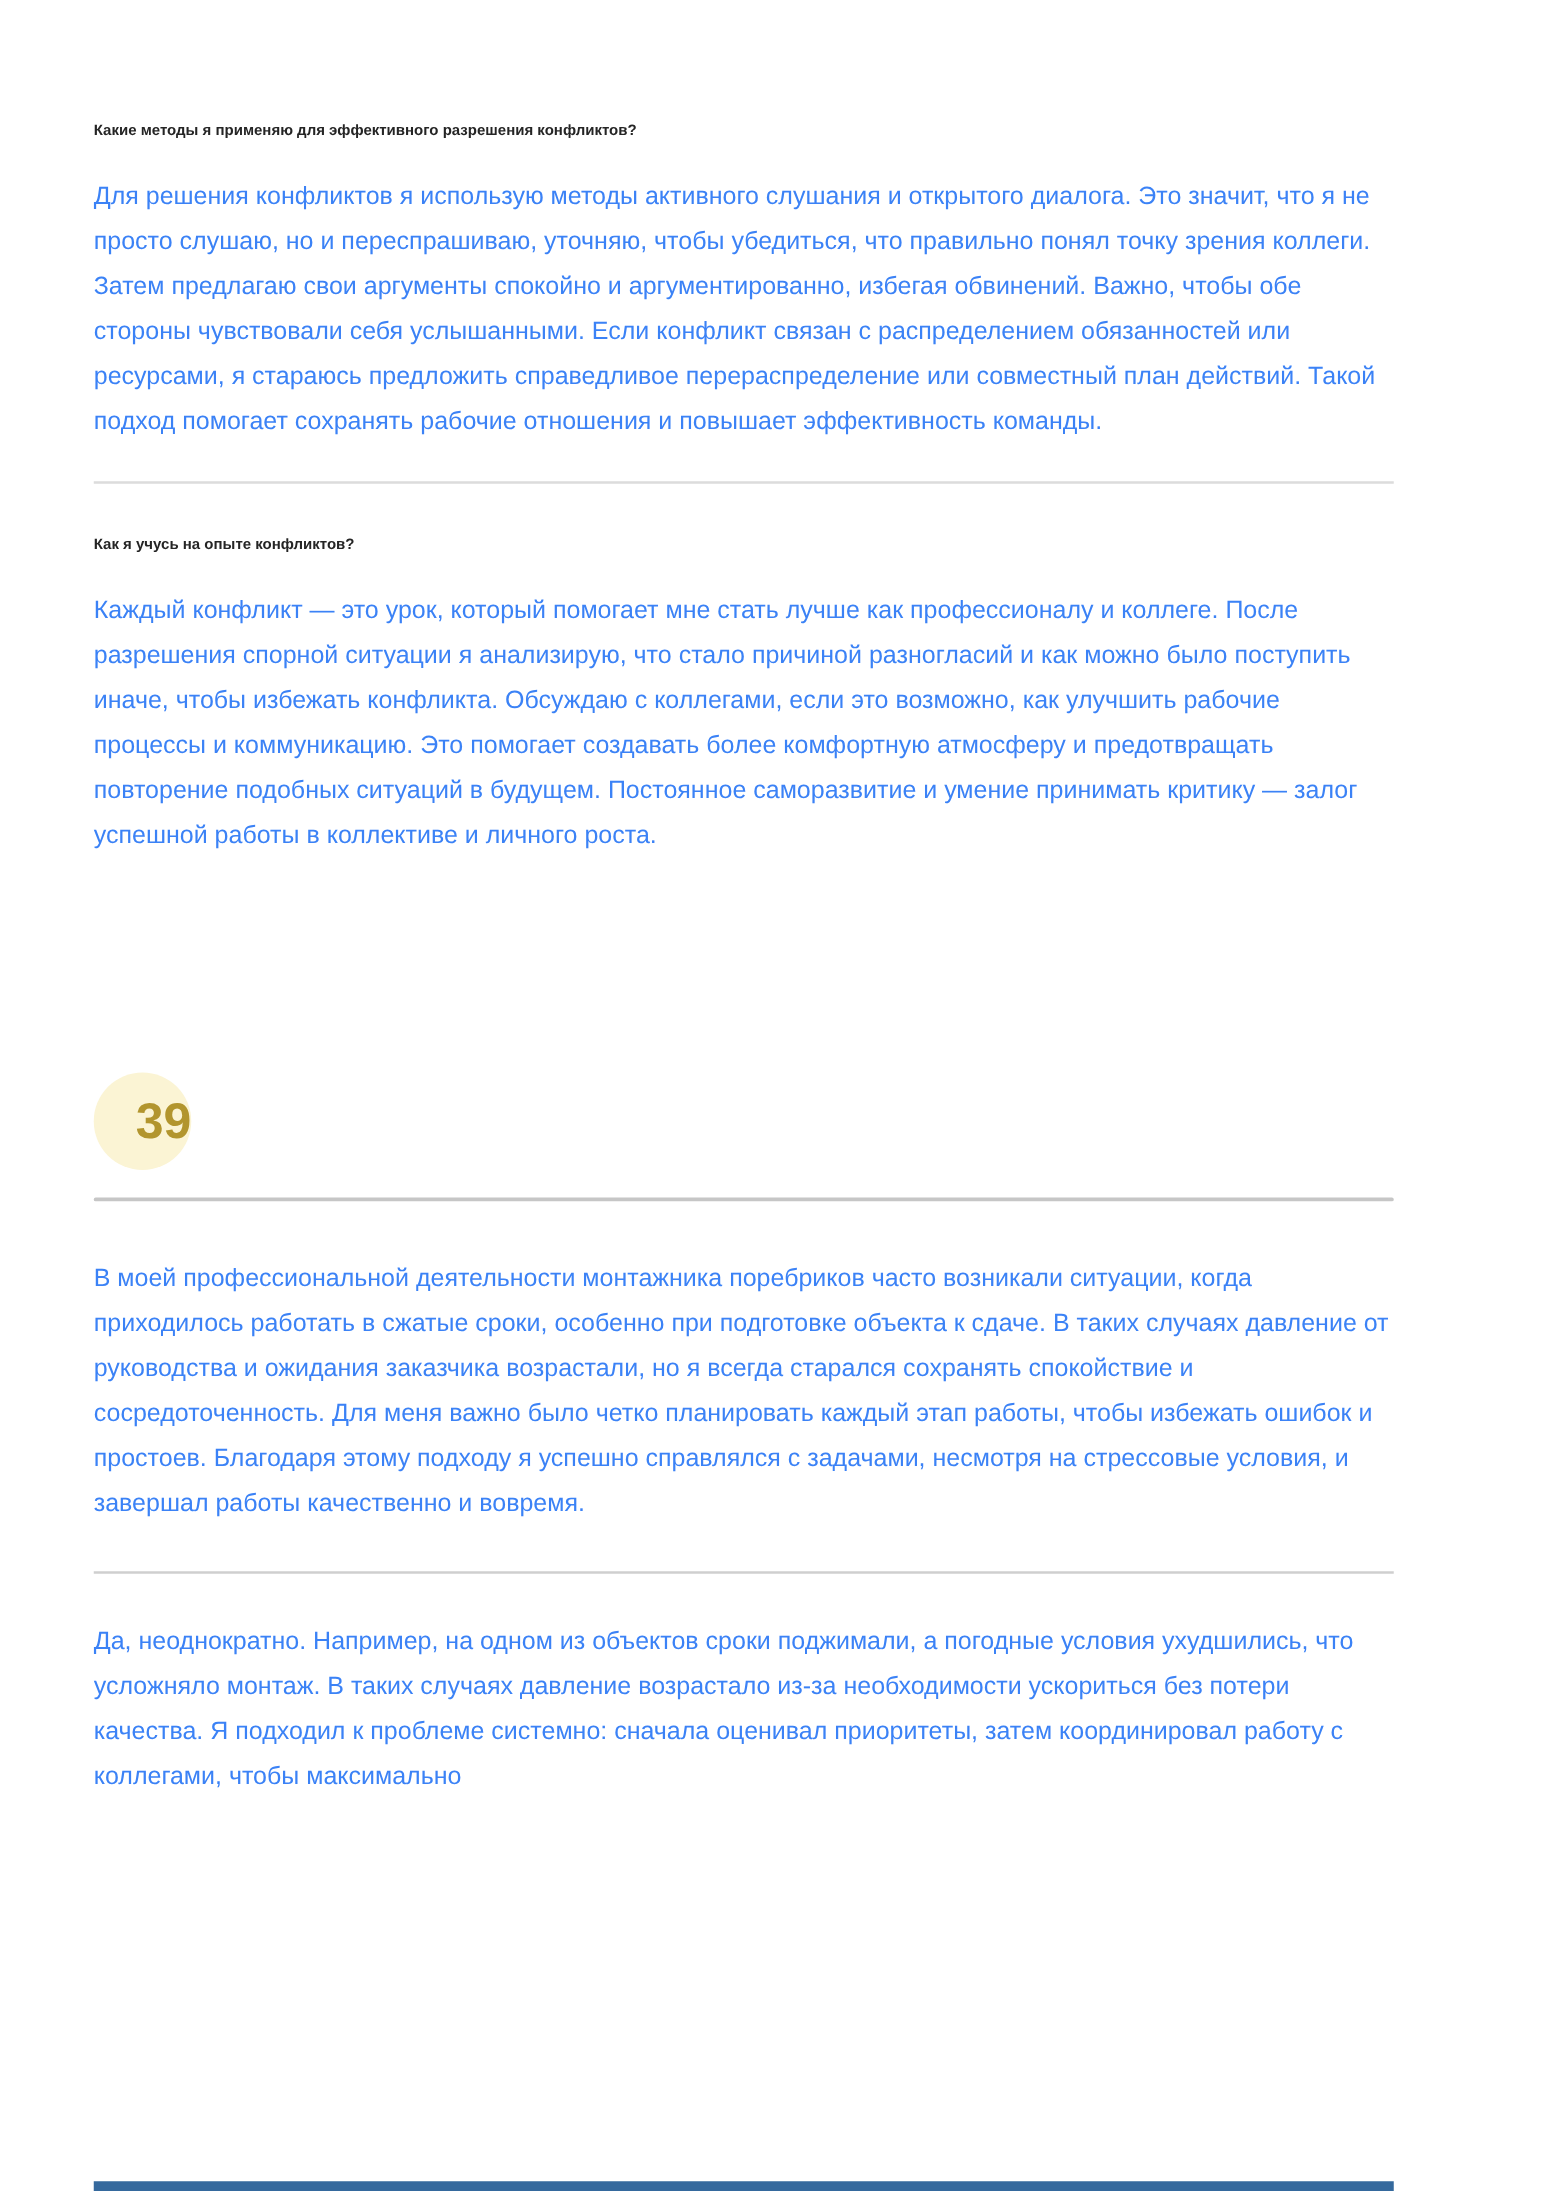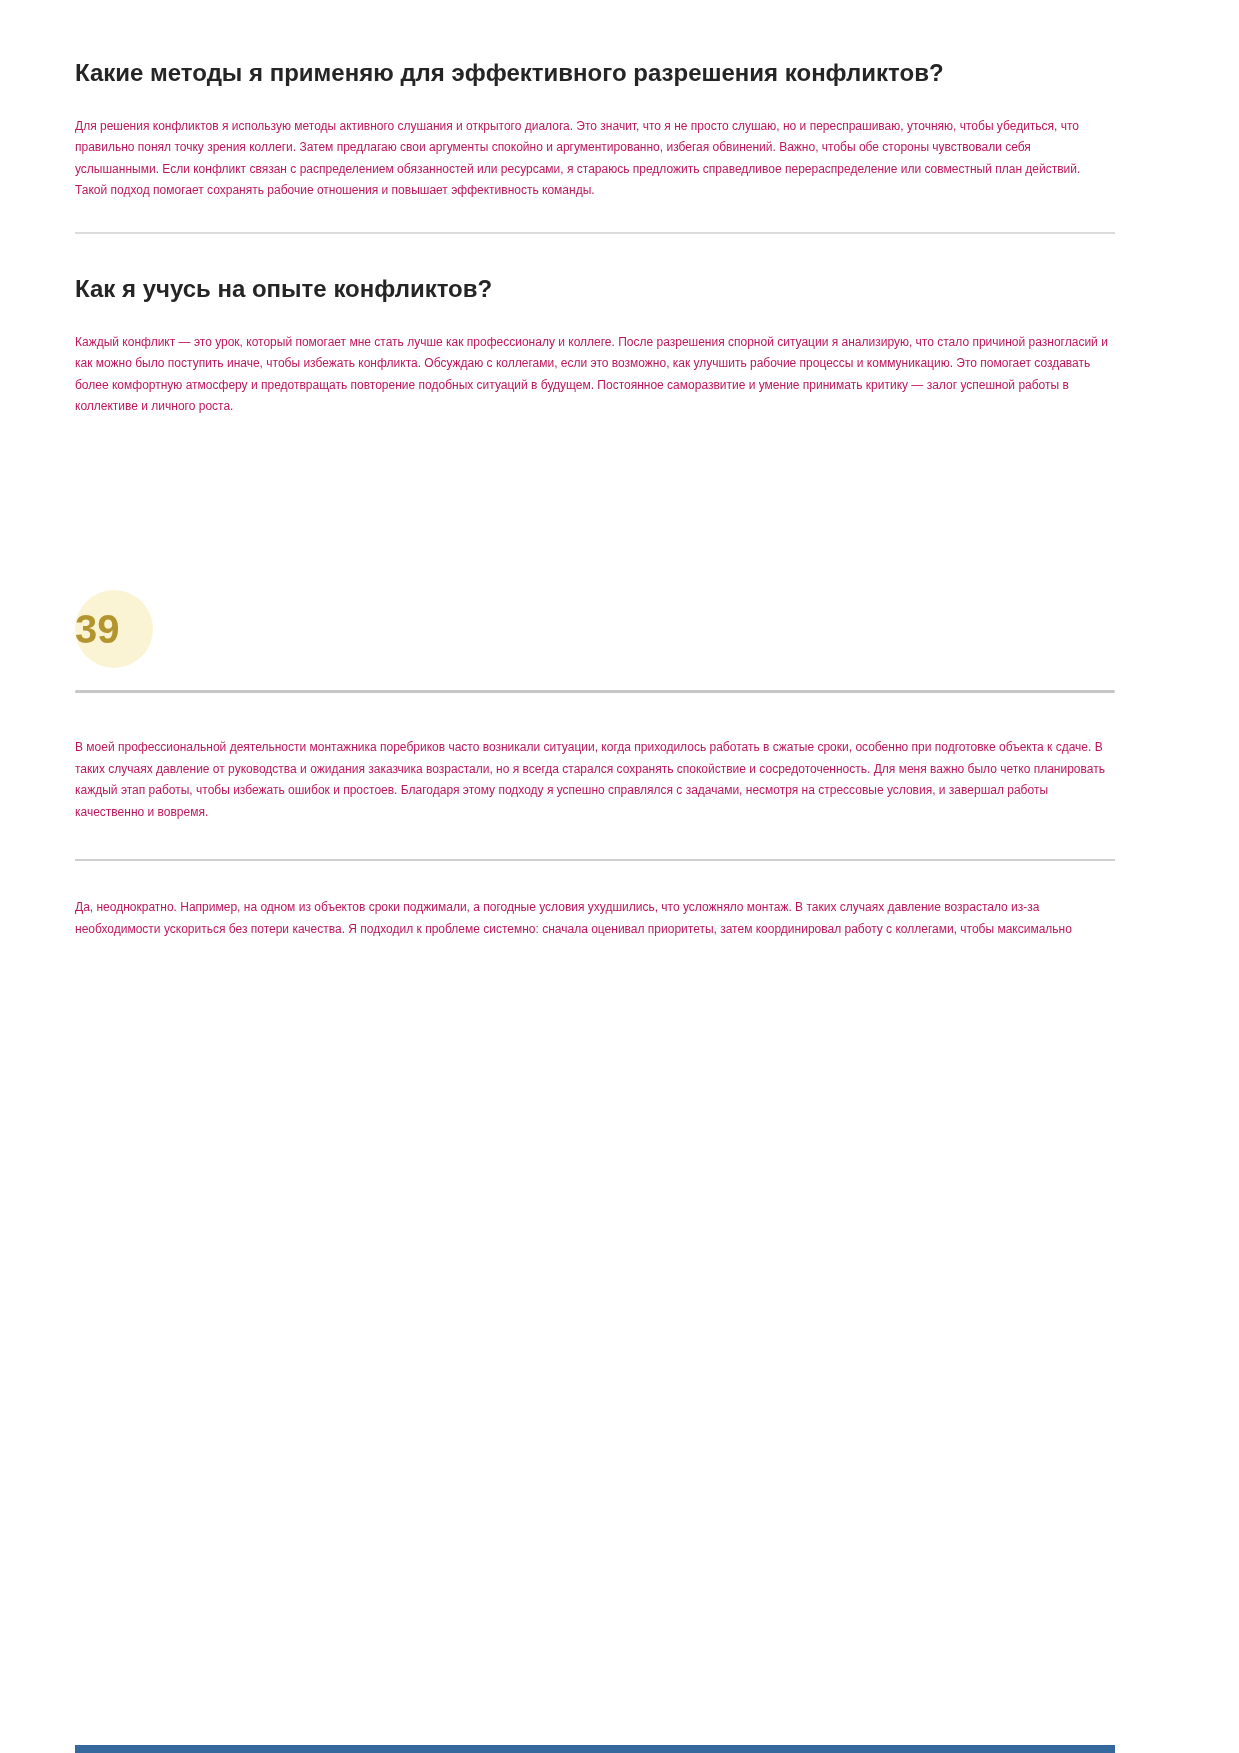--- a/index.html
+++ b/index.html
@@ -25,31 +25,32 @@
     background: #ffffff;
   }
 
   .content {
     padding: 56px 124px 0 75px;
     width: 100%;
   }
 
   
   .qa-question {
-    font-size: 24px;
+    font-size: 12px;
     font-weight: 700;
     color: #252525;
     line-height: 1.4;
     margin-bottom: 26px;
+    margin-top: 40px;
   }
 
   .qa-answer {
-    font-size: 12px;
+    font-size: 20px;
     font-weight: 400;
-    color: #be185d;
+    color: #3b82f6;
     line-height: 1.8;
   }
 
   
   .divider {
     border: none;
     height: 2px;
     background: #dcdcdc;
     margin: 30px 0 38px 0;
   }
@@ -78,21 +79,21 @@
     margin-bottom: 22px;
   }
 
   .chapter-badge {
     width: 78px;
     height: 78px;
     border-radius: 50%;
     background: #fbf4d4;
     display: flex;
     align-items: center;
-    justify-content: flex-start;
+    justify-content: flex-end;
     flex-shrink: 0;
   }
 
   .chapter-badge span {
     font-size: 40px;
     font-weight: 700;
     color: #b2952e;
     line-height: 1;
   }
 

